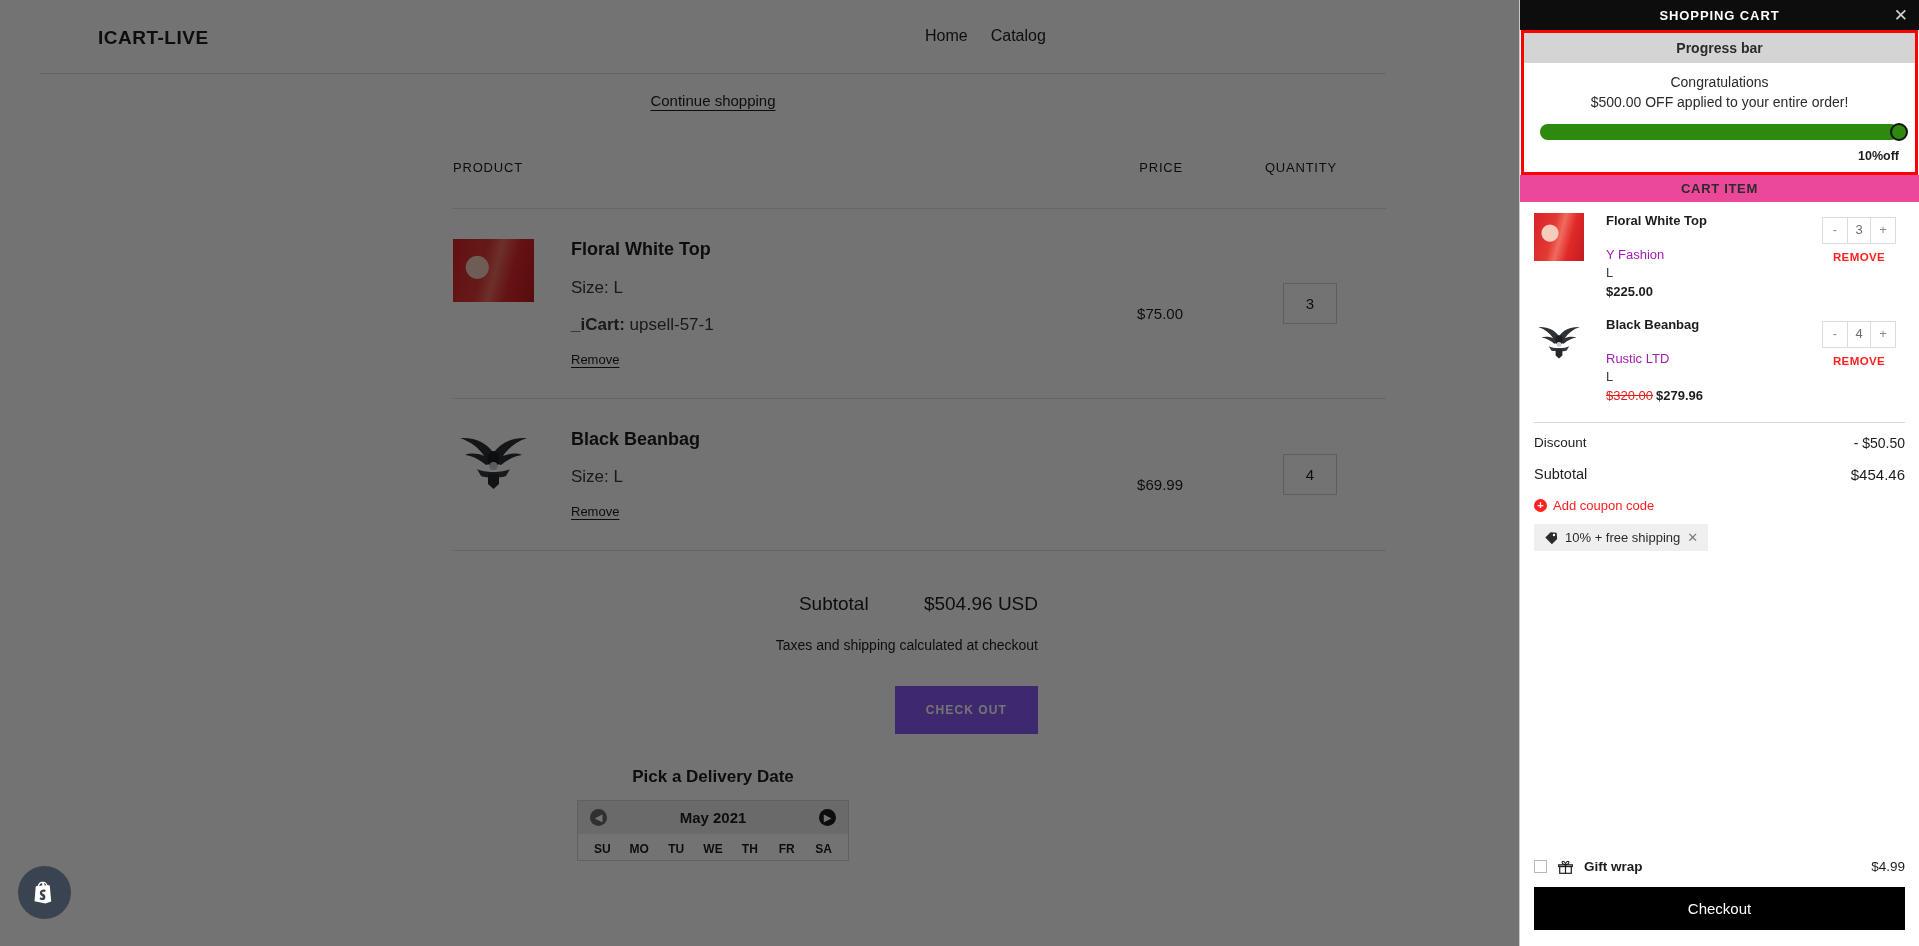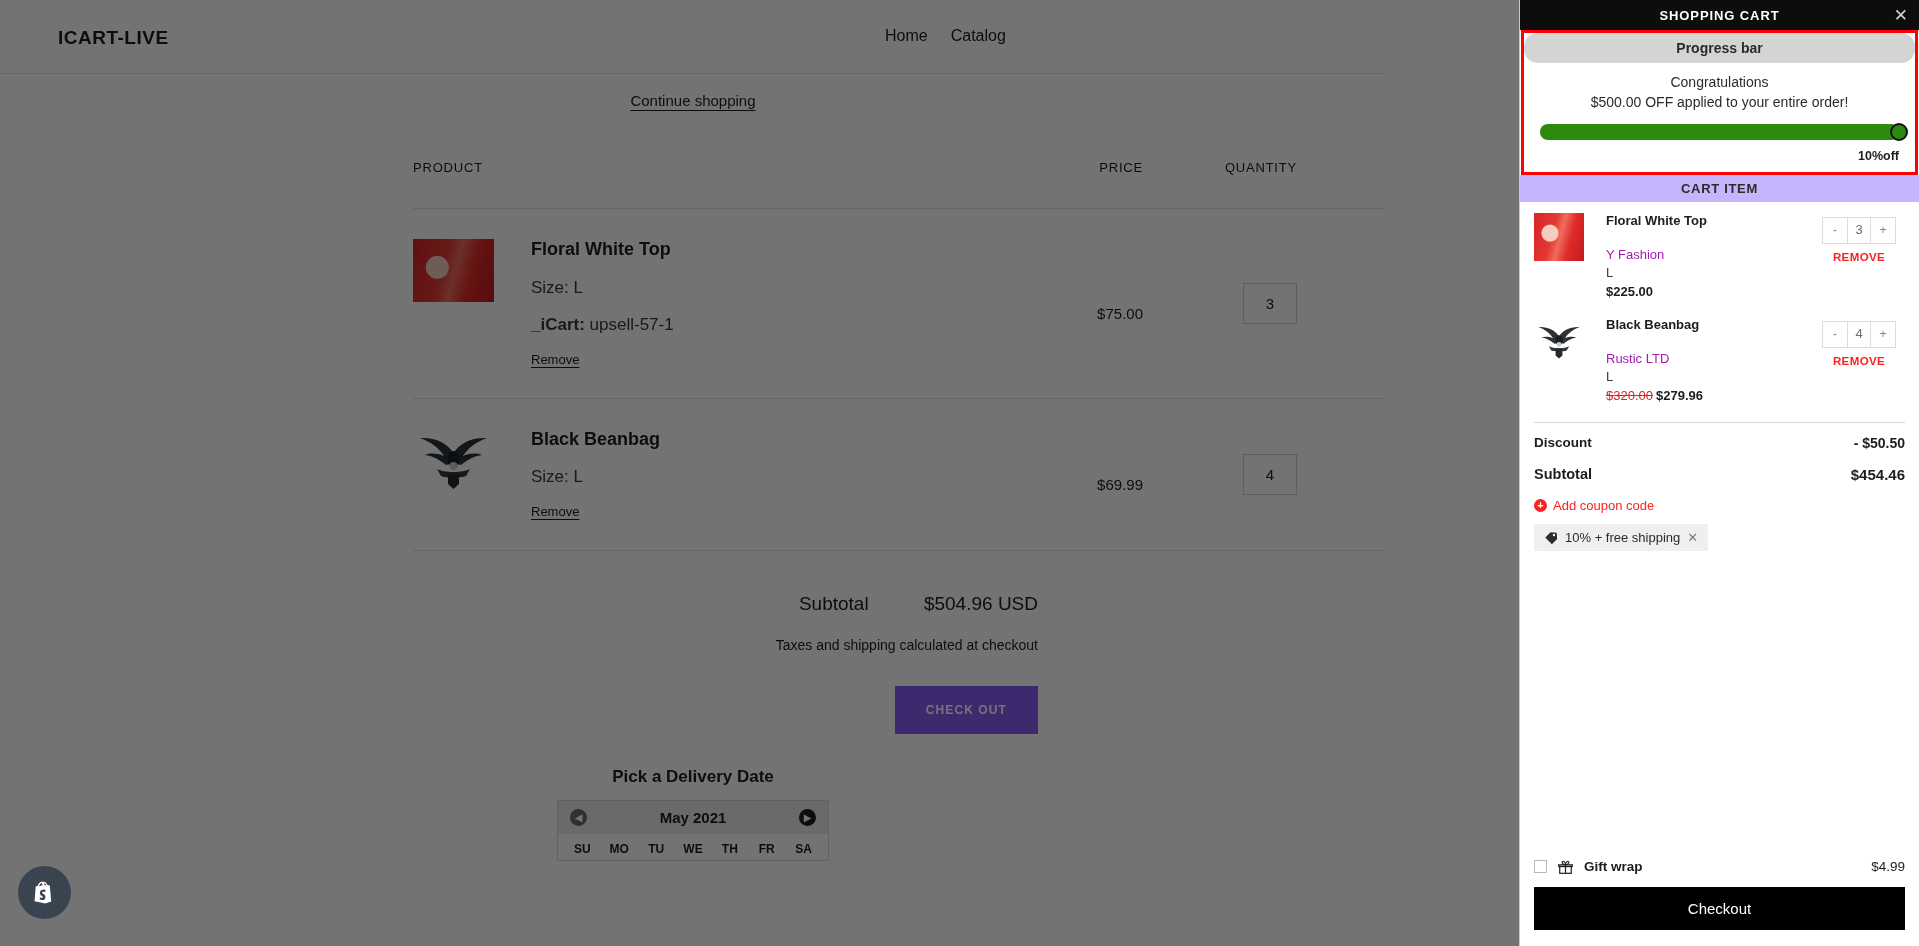--- a/index.html
+++ b/index.html
@@ -10,20 +10,21 @@
     background: #ffffff;
   }
   #root { position: relative; width: 1919px; height: 946px; }
 
   
   .store-page {
     position: absolute; left: 0; top: 0;
     width: 1386px; height: 946px;
     background: #ffffff;
     overflow: hidden;
+    padding-left: 40px;
   }
   .store-header {
     position: relative;
     height: 74px;
     border-bottom: 1px solid #e0e0e0;
     display: flex; align-items: center;
   }
   .brand-logo {
     position: absolute; left: 58px; top: 27px;
     font-size: 19px; font-weight: 700; letter-spacing: 0.5px;
@@ -177,21 +178,21 @@
   }
 
   .progress-module {
     border: 3px solid #ff0000;
     margin: 0 1px;
     flex: 0 0 auto;
   }
   .module-bar {
     background: #d4d4d4; text-align: center;
     padding: 7px 0;
-    font-size: 14px; font-weight: 700; color: #2b2b2b; border-radius: 14px;
+    font-size: 14px; font-weight: 700; color: #2b2b2b;
   }
   .progress-body { background: #fff; padding: 11px 16px 9px; }
   .congrats-1 { text-align: center; font-size: 14px; color: #2b2b2b; }
   .congrats-2 { text-align: center; font-size: 14px; color: #2b2b2b; margin-top: 4px; }
   .bar-track {
     position: relative; margin-top: 14px;
     height: 16px; border-radius: 8px; background: #e4e4e4;
   }
   .bar-fill {
     position: absolute; left: 0; top: 0; height: 16px;
@@ -201,21 +202,21 @@
     position: absolute; top: 50%; transform: translate(-50%,-50%);
     width: 18px; height: 18px; border-radius: 50%;
     background: #2d8a0e; border: 2px solid #111;
   }
   .bar-caption {
     text-align: right; margin-top: 9px;
     font-size: 12.5px; font-weight: 700; color: #1c1d1d;
   }
 
   .cart-item-bar {
-    background: #c4b5fd; text-align: center; padding: 6px 0;
+    background: #ec4899; text-align: center; padding: 6px 0;
     font-size: 13px; font-weight: 700; letter-spacing: 0.7px; color: #2b2b2b;
     flex: 0 0 auto;
   }
 
   .drawer-body { flex: 1 1 auto; overflow: hidden; padding: 0 14px; }
 
   .d-item { display: flex; align-items: flex-start; padding: 11px 0 0 0; }
   .d-thumb { width: 50px; height: 48px; flex: 0 0 50px; background-size: cover; background-position: center; }
   .d-thumb.beanbag { background: #fff; }
   .d-info { flex: 1; padding-left: 22px; }
@@ -230,21 +231,21 @@
     width: 24px; height: 25px; line-height: 24px; text-align: center;
     font-size: 13px; color: #8a8a8a; cursor: pointer;
   }
   .stepper .val { border-left: 1px solid #dcdcdc; border-right: 1px solid #dcdcdc; color: #6d6d6d; }
   .d-remove {
     margin-top: 7px; font-size: 11.5px; font-weight: 700;
     color: #ff2020; letter-spacing: 0.4px; cursor: pointer;
   }
 
   .totals { border-top: 1px solid #d8d8d8; margin-top: 19px; padding-top: 12px; }
-  .total-row { display: flex; justify-content: space-between; font-size: 13.5px; font-weight: 700; color: #1c1d1d; }
+  .total-row { display: flex; justify-content: space-between; font-size: 13.5px; font-weight: 400; color: #1c1d1d; }
   .total-row + .total-row { margin-top: 15px; }
   .total-row .amt { font-size: 14px; }
   .total-row.big .lbl { font-size: 14.5px; }
   .total-row.big .amt { font-size: 15px; }
 
   .add-coupon {
     display: flex; align-items: center; gap: 6px;
     margin-top: 15px; font-size: 13px; color: #ff2020; cursor: pointer;
   }
   .plus-circ {

